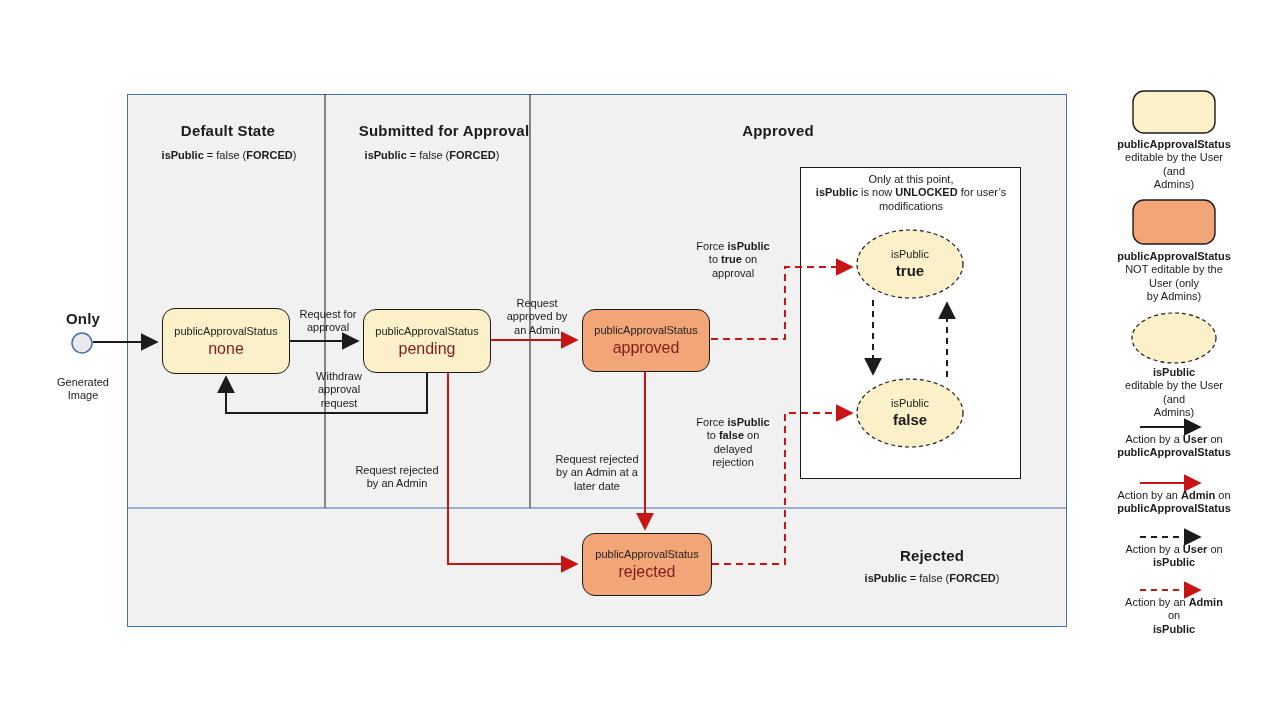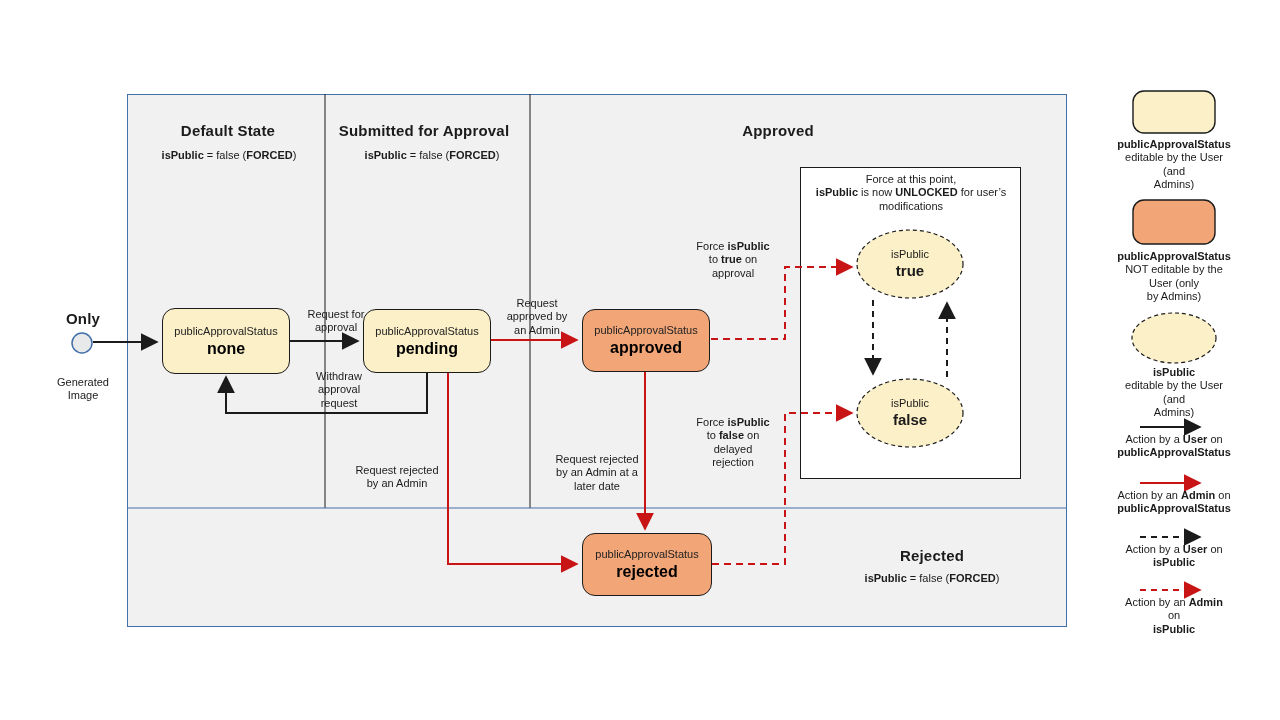--- a/index.html
+++ b/index.html
@@ -6,21 +6,21 @@
   body{width:1280px;height:720px;font-family:"Liberation Sans","DejaVu Sans",sans-serif;color:#1b1b1b;}
   .stage{position:relative;width:1280px;height:720px;overflow:hidden;border-radius:17px;}
   .main-box{position:absolute;left:127px;top:94px;width:940px;height:533px;background:#F1F1F1;border:1px solid #4470A8;box-sizing:border-box;}
   .white-box{position:absolute;left:800px;top:167px;width:221px;height:312px;background:#ffffff;border:1.3px solid #1b1b1b;box-sizing:border-box;}
   svg.overlay{position:absolute;left:0;top:0;width:1280px;height:720px;pointer-events:none;}
   .hdr{position:absolute;transform:translateX(-50%);font-size:15px;font-weight:bold;letter-spacing:.2px;white-space:nowrap;}
   .lbl{position:absolute;transform:translateX(-50%);text-align:center;white-space:pre-line;font-size:11px;line-height:1.22;color:#1b1b1b;}
   .state-box{position:absolute;box-sizing:border-box;background:#FBF0C7;border:1.4px solid #1b1b1b;border-radius:13px;display:flex;flex-direction:column;align-items:center;justify-content:center;gap:3px;}
   .state-box.orange{background:#F2A577;}
   .sb-attr{font-size:11px;color:#222;}
-  .sb-val{font-size:16px;font-weight:bold;color:#000000;}
+  .sb-val{font-size:16px;font-weight:normal;color:#7f1d1d;}
   .ell-lbl{position:absolute;transform:translate(-50%,-50%);text-align:center;line-height:1.25;}
   .el-a{font-size:11px;}
   .el-v{font-size:15px;font-weight:bold;}
   b{font-weight:bold;}
 </style>
 </head>
 <body>
 
 <div class="stage">
 
@@ -65,21 +65,21 @@
     <ellipse cx="1174" cy="338" rx="42" ry="25" fill="#FBF0C7" stroke="#1b1b1b" stroke-width="1.2" stroke-dasharray="4 3"></ellipse>
     <path d="M 1140 427 H 1199" stroke="#1b1b1b" stroke-width="2" fill="none" marker-end="url(#mB)"></path>
     <path d="M 1140 483 H 1199" stroke="#C81414" stroke-width="2" fill="none" marker-end="url(#mR)"></path>
     <path d="M 1140 537 H 1199" stroke="#1b1b1b" stroke-width="2" stroke-dasharray="6 5" fill="none" marker-end="url(#mB)"></path>
     <path d="M 1140 590 H 1199" stroke="#C81414" stroke-width="2" stroke-dasharray="6 5" fill="none" marker-end="url(#mR)"></path>
   </svg>
 
   <div class="hdr" style="left:228px;top:122px">Default State</div>
   <div class="lbl" style="left:229px;top:149px"><b>isPublic</b><span> = false (</span><b>FORCED</b><span>)</span></div>
 
-  <div class="hdr" style="left:424px;top:122px">Submitted for Approval</div>
+  <div class="hdr" style="left:444px;top:122px">Submitted for Approval</div>
   <div class="lbl" style="left:432px;top:149px"><b>isPublic</b><span> = false (</span><b>FORCED</b><span>)</span></div>
 
   <div class="hdr" style="left:778px;top:122px">Approved</div>
 
   <div class="hdr" style="left:932px;top:547px">Rejected</div>
   <div class="lbl" style="left:932px;top:572px"><b>isPublic</b><span> = false (</span><b>FORCED</b><span>)</span></div>
 
   <div class="hdr" style="left:83px;top:310px">Only</div>
   <div class="lbl" style="left:83px;top:376px">Generated
 Image</div>
@@ -94,33 +94,33 @@
   </div>
   <div class="state-box orange" style="left:582px;top:309px;width:128px;height:63px">
     <div class="sb-attr">publicApprovalStatus</div>
     <div class="sb-val">approved</div>
   </div>
   <div class="state-box orange" style="left:582px;top:533px;width:130px;height:63px">
     <div class="sb-attr">publicApprovalStatus</div>
     <div class="sb-val">rejected</div>
   </div>
 
-  <div class="lbl" style="left:911px;top:173px;width:212px"><span>Force at this point,
+  <div class="lbl" style="left:911px;top:173px;width:212px"><span>Only at this point,
 </span><b>isPublic</b><span> is now </span><b>UNLOCKED</b><span> for user’s
 modifications</span></div>
   <div class="ell-lbl" style="left:910px;top:264px">
     <div class="el-a">isPublic</div>
     <div class="el-v">true</div>
   </div>
   <div class="ell-lbl" style="left:910px;top:413px">
     <div class="el-a">isPublic</div>
     <div class="el-v">false</div>
   </div>
 
-  <div class="lbl" style="left:336px;top:308px">Request for
+  <div class="lbl" style="left:328px;top:308px">Request for
 approval</div>
   <div class="lbl" style="left:339px;top:370px">Withdraw
 approval
 request</div>
   <div class="lbl" style="left:537px;top:297px">Request
 approved by
 an Admin</div>
   <div class="lbl" style="left:397px;top:464px">Request rejected
 by an Admin</div>
   <div class="lbl" style="left:597px;top:453px">Request rejected

